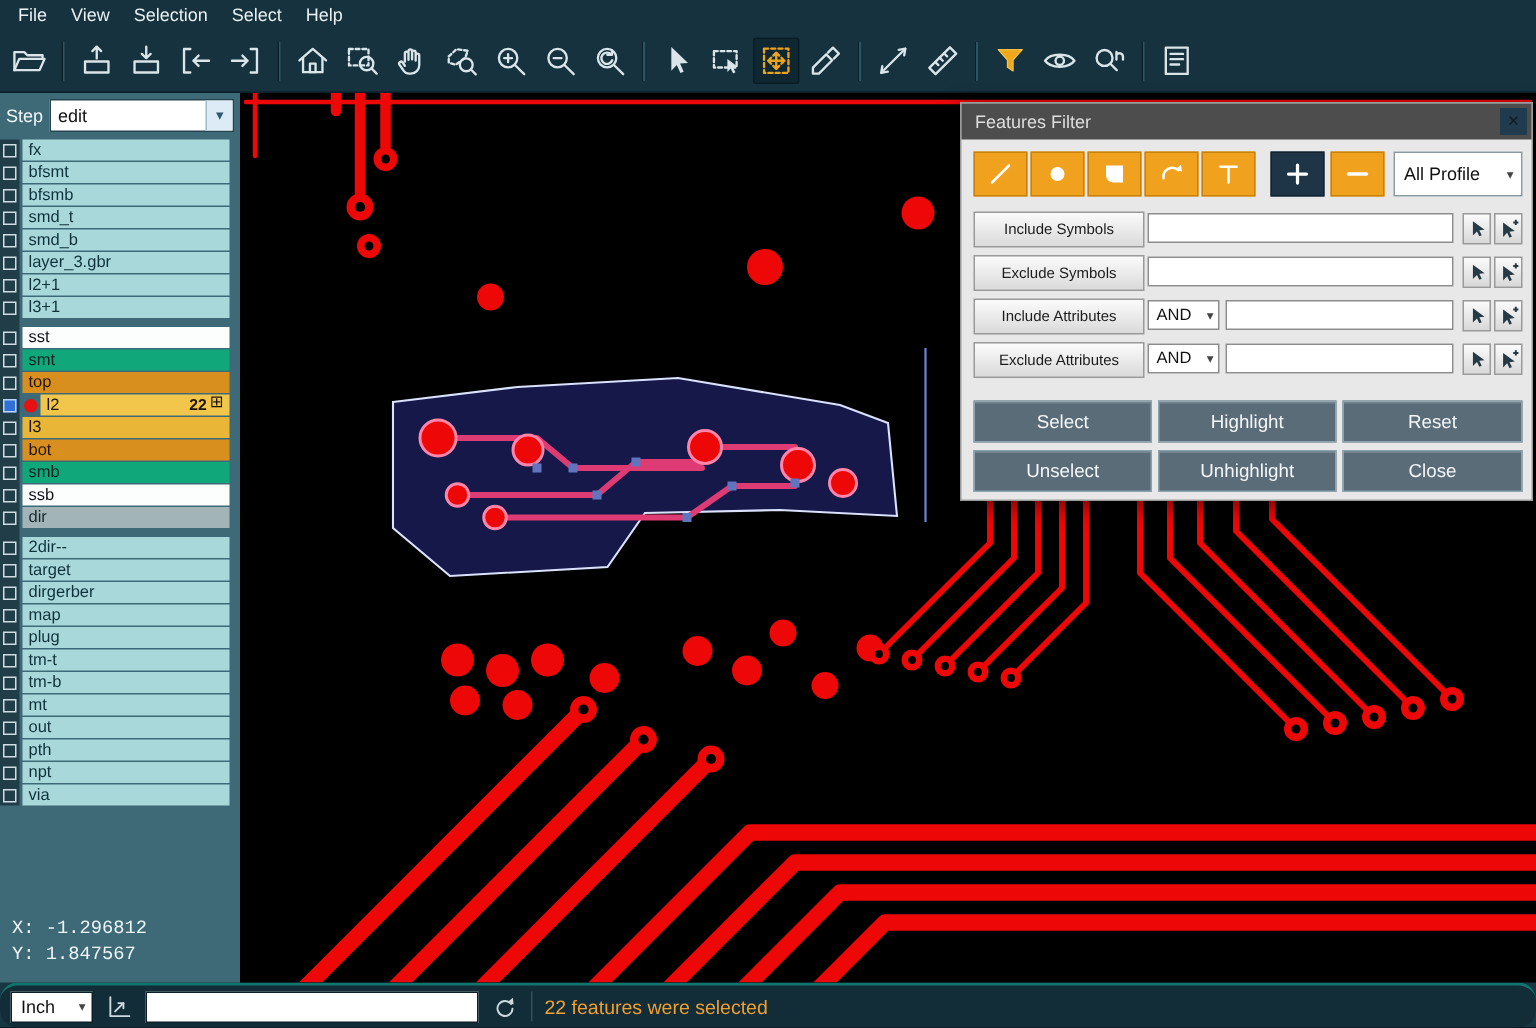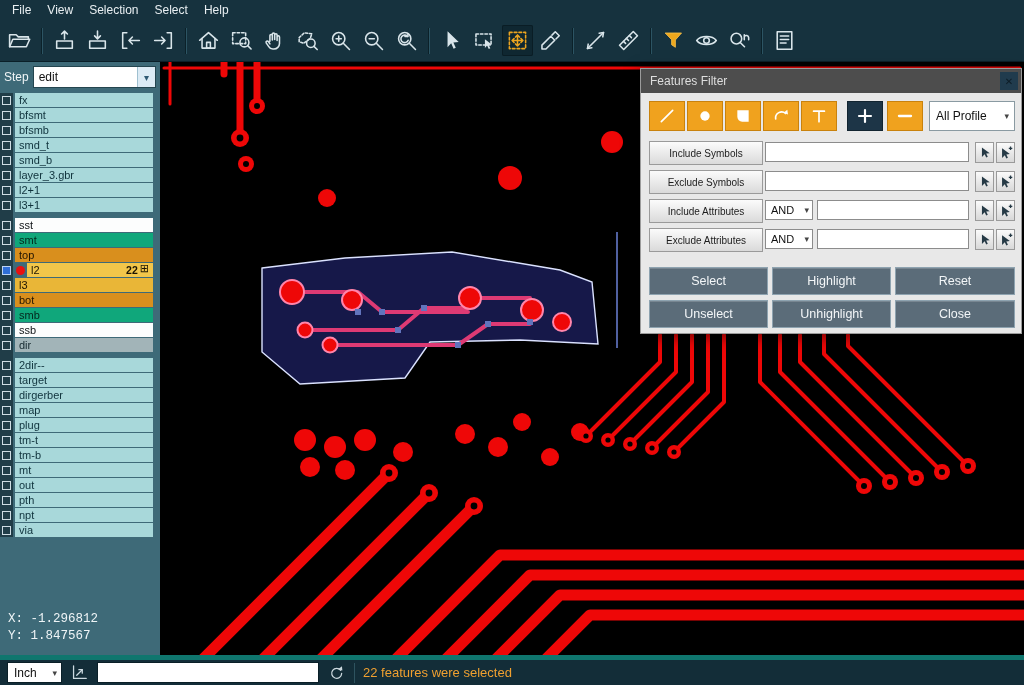--- a/index.html
+++ b/index.html
@@ -60,21 +60,21 @@
   .frow{position:absolute;left:8px;width:366px;height:24px;}
   .flabel{position:absolute;left:0;top:0;width:112px;height:22px;background:linear-gradient(#fbfbfb,#dadada);border:1px solid #9a9a9a;display:flex;align-items:center;justify-content:center;font-size:10px;color:#1c1c1c;box-sizing:content-box;}
   .andsel{position:absolute;left:116px;top:1px;width:48px;height:20px;background:#fff;border:1px solid #8c8c8c;display:flex;align-items:center;justify-content:space-between;padding:0 3px 0 5px;font-size:11px;color:#111;box-sizing:border-box;}
   .finput{position:absolute;top:1px;height:20px;background:#fff;border:1px solid #8c8c8c;font:12px "Liberation Sans",sans-serif;padding:0 4px;box-sizing:border-box;}
   .pick{position:absolute;top:1px;width:19px;height:21px;background:linear-gradient(#fbfbfb,#d8d8d8);border:1px solid #9a9a9a;display:flex;align-items:center;justify-content:center;box-sizing:border-box;}
   .pick svg{width:14px;height:15px;display:block;}
   .pick svg .fillb{fill:#263a46;stroke:none;}
   .pick svg .strokeb{stroke:#263a46;stroke-width:1.5;fill:none;}
   .abtn{position:absolute;height:28px;background:#5b6c79;border:1px solid #8ea3b0;box-shadow:inset 0 1px 0 rgba(255,255,255,.18);color:#f3f6f8;font-size:12.5px;display:flex;align-items:center;justify-content:center;box-sizing:border-box;}
   
-  .statusbar{position:absolute;left:0;top:655px;width:1024px;height:30px;background:#132d38;border-top:5px solid #0f766e;display:flex;align-items:center;gap:8px;padding:0 7px;box-sizing:border-box;z-index:3;}
+  .statusbar{position:absolute;left:0;top:655px;width:1024px;height:30px;background:#132d38;border-top:2px solid #0f766e;display:flex;align-items:center;gap:8px;padding:0 7px;box-sizing:border-box;z-index:3;border-radius:12px;}
   .unit-select{width:55px;height:21px;background:#fff;border:1px solid #0a1f28;display:flex;align-items:center;justify-content:space-between;padding:0 4px 0 6px;font-size:12px;color:#111;box-sizing:border-box;}
   .sb-icon svg{width:19px;height:19px;fill:none;stroke:#ccd9df;stroke-width:1.6;stroke-linecap:round;stroke-linejoin:round;display:block;}
   .sb-icon svg .fill{fill:#ccd9df;stroke:none;}
   .status-input{width:212px;height:19px;background:#fff;border:1px solid #0a1f28;font:12px "Liberation Sans",sans-serif;padding:0 4px;}
   .sb-sep{width:1px;height:20px;background:#2e535f;}
   .status-msg{font-size:13px;}
 </style>
 </head>
 <body>
 

